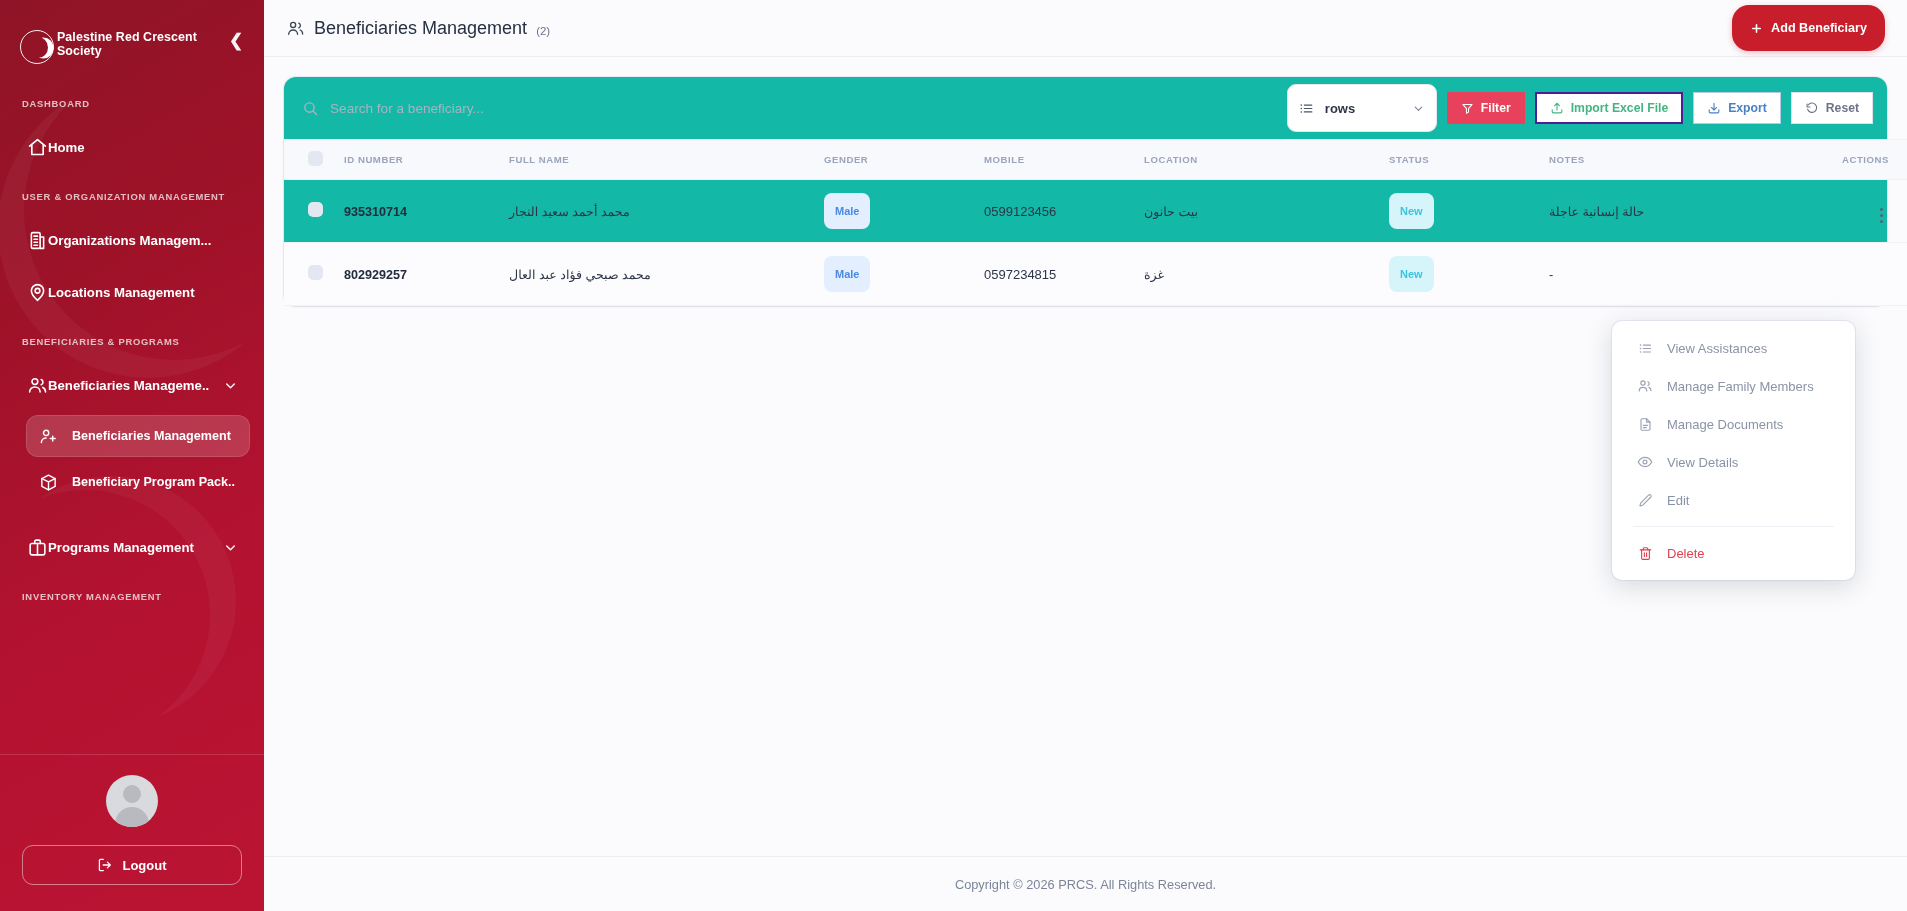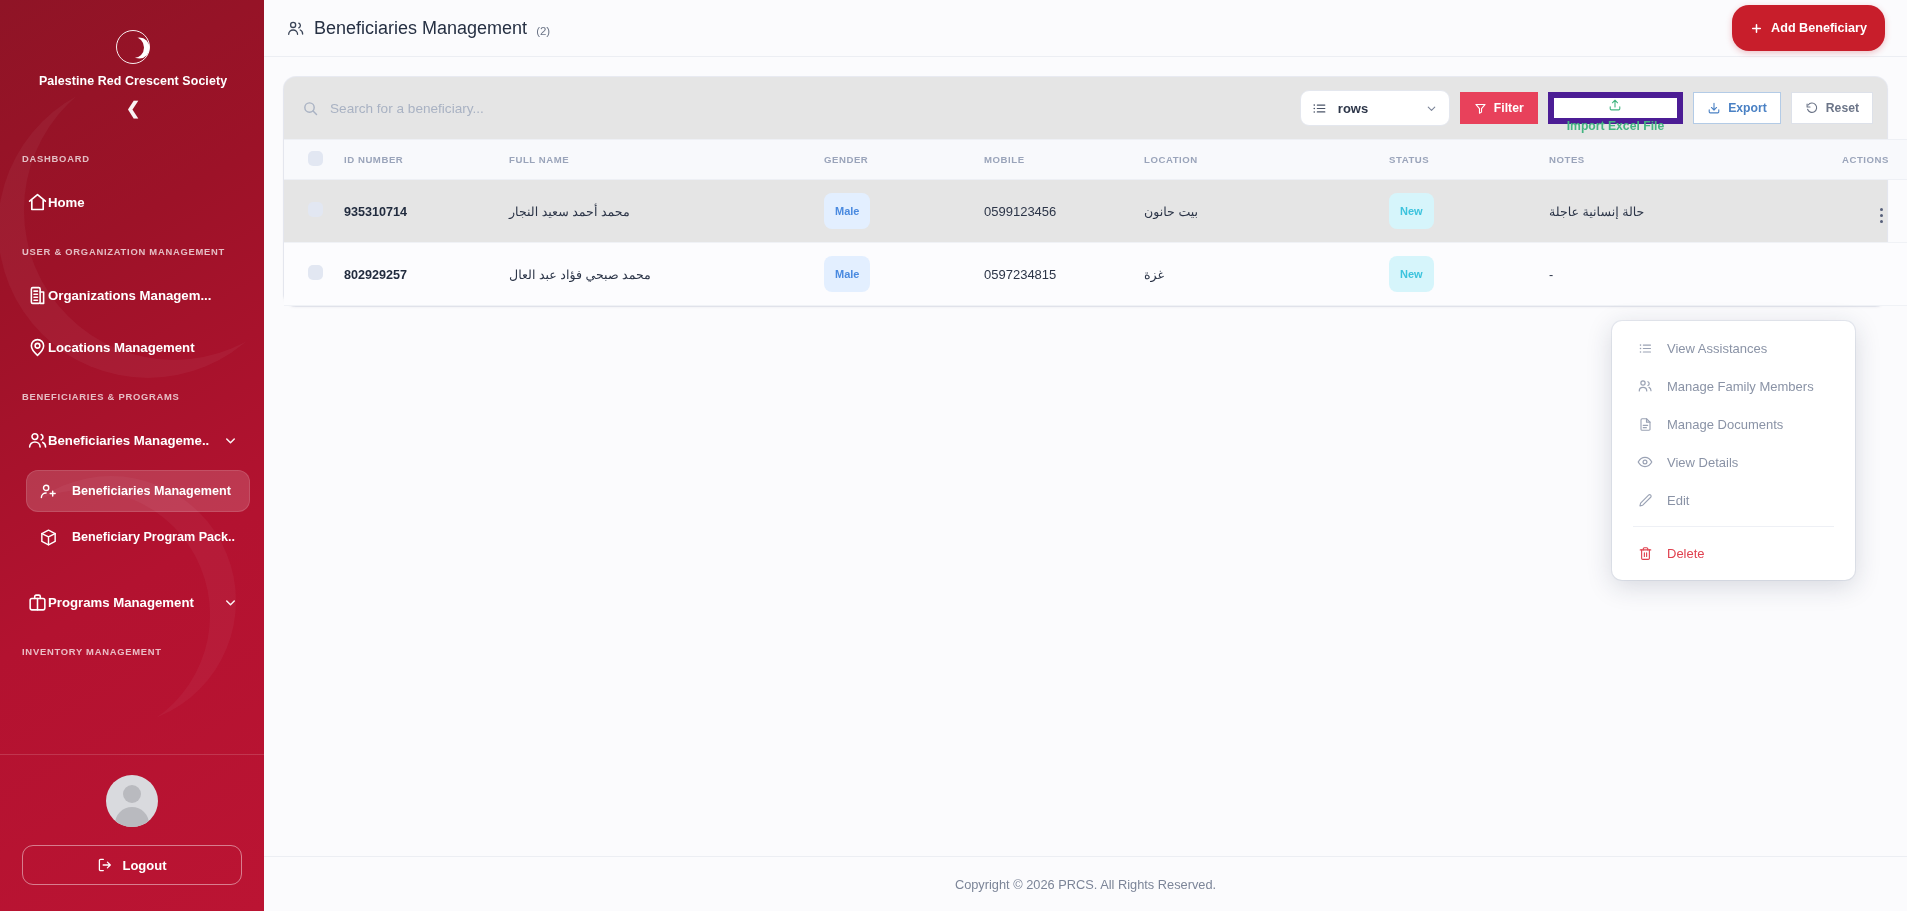--- a/index.html
+++ b/index.html
@@ -29,22 +29,22 @@
     pointer-events: none;
   }
   .sidebar::before {
     content: ""; position: absolute;
     left: -40px; top: 490px; width: 250px; height: 250px;
     border-radius: 50%;
     box-shadow: 26px -14px 0 0 rgba(255,255,255,0.04);
     pointer-events: none;
   }
   .sb-head {
-    display: flex; align-items: center; gap: 10px;
-    padding: 30px 18px 0 20px; position: relative; z-index: 3; flex-direction: column;
+    display: flex; align-items: flex-start; gap: 3px;
+    padding: 30px 18px 0 20px; position: relative; z-index: 3;
   }
   .sb-logo {
     width: 34px; height: 34px; flex: 0 0 34px;
     border-radius: 50%; border: 1.6px solid rgba(255,255,255,.92);
     position: relative;
   }
   .sb-logo span {
     position: absolute; left: 7px; top: 6px;
     width: 20px; height: 21px; border-radius: 50%;
     box-shadow: 5.5px 0.5px 0 0 #fff;
@@ -118,48 +118,48 @@
     display: flex; align-items: center; gap: 8px;
     background: #c81e2b; color: #fff; border: none;
     height: 46px; padding: 0 18px; border-radius: 17px;
     font-size: 12.6px; font-weight: 700; cursor: pointer;
     font-family: "Liberation Sans", sans-serif;
     box-shadow: 0 2px 6px rgba(200,30,43,.26);
   }
 
   .content { flex: 1; padding: 20px 20px 0; overflow: hidden; }
   .card {
-    background: #e5e5e5; border-radius: 12px;
+    background: #14b8a6; border-radius: 12px;
     box-shadow: 0 1px 3px rgba(25,35,60,.07), 0 0 0 1px rgba(230,233,240,.8);
     overflow: visible; position: relative;
   }
   .toolbar { display: flex; align-items: center; height: 62px; padding: 0 14px 0 18px; gap: 10px; }
   .search { flex: 1; display: flex; align-items: center; gap: 11px; min-width: 0; }
   .search input {
     border: none; outline: none; background: transparent;
     font-size: 13.6px; color: #3a4457; width: 100%;
     font-family: "Liberation Sans", sans-serif;
   }
   .search input::placeholder { color: #a9b2c3; }
   .rows-sel {
     display: flex; align-items: center; gap: 11px;
-    width: 150px; height: 36px; padding: 0 11px;
+    width: 150px; height: 48px; padding: 0 11px;
     border: 1px solid #e4e7ee; border-radius: 9px; cursor: pointer;
     font-size: 13px; color: #2d3649; font-weight: 600; background: #fff;
   }
   .rows-sel .lbl { flex: 1; }
   .tbtn {
     display: flex; align-items: center; gap: 7px;
     height: 32px; padding: 0 13px; border-radius: 0;
     font-size: 12.2px; font-weight: 700; cursor: pointer;
     background: #fff; font-family: "Liberation Sans", sans-serif;
     white-space: nowrap;
   }
   .tbtn.filter { background: #e8415b; color: #fff; border: 1px solid #e8415b; }
-  .tbtn.import { color: #43b581; border: 6px solid #4c1d95; flex-direction: column; }
+  .tbtn.import { color: #43b581; border: 2px solid #4c1d95; }
   .tbtn.export { color: #4a81c4; border: 1px solid #b3cbe6; }
   .tbtn.reset  { color: #6c7588; border: 1px solid #dde1e9; }
 
   table { width: 100%; border-collapse: collapse; table-layout: fixed; }
   thead th {
     background: #f8f9fc; color: #9aa4ba;
     font-size: 9.6px; font-weight: 700; letter-spacing: .55px;
     text-transform: uppercase; text-align: left;
     padding: 11px 0; height: 32px;
     border-top: 1px solid #eef0f5; border-bottom: 1px solid #eef0f5;

